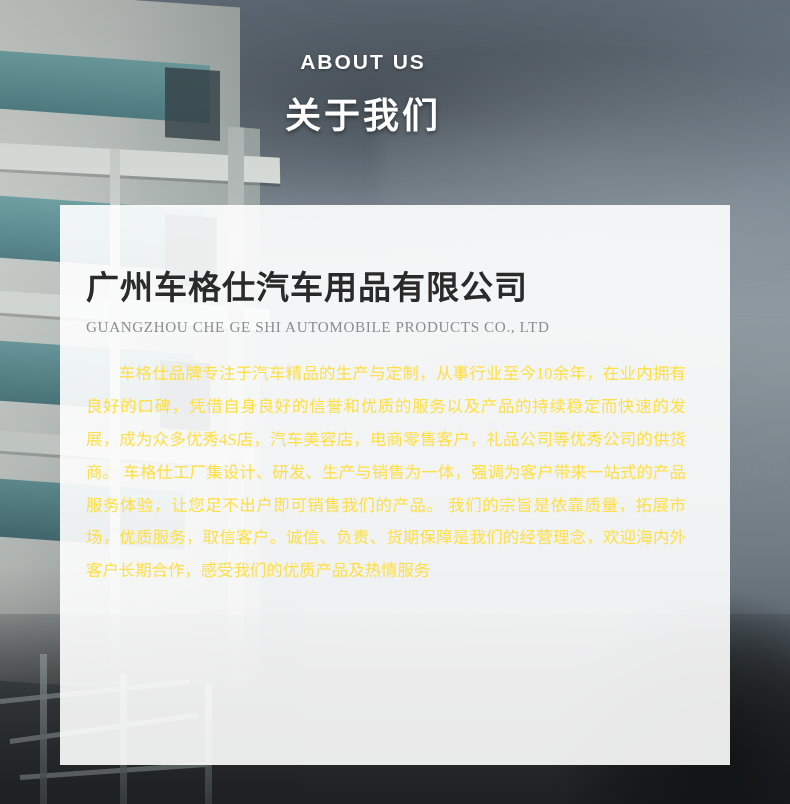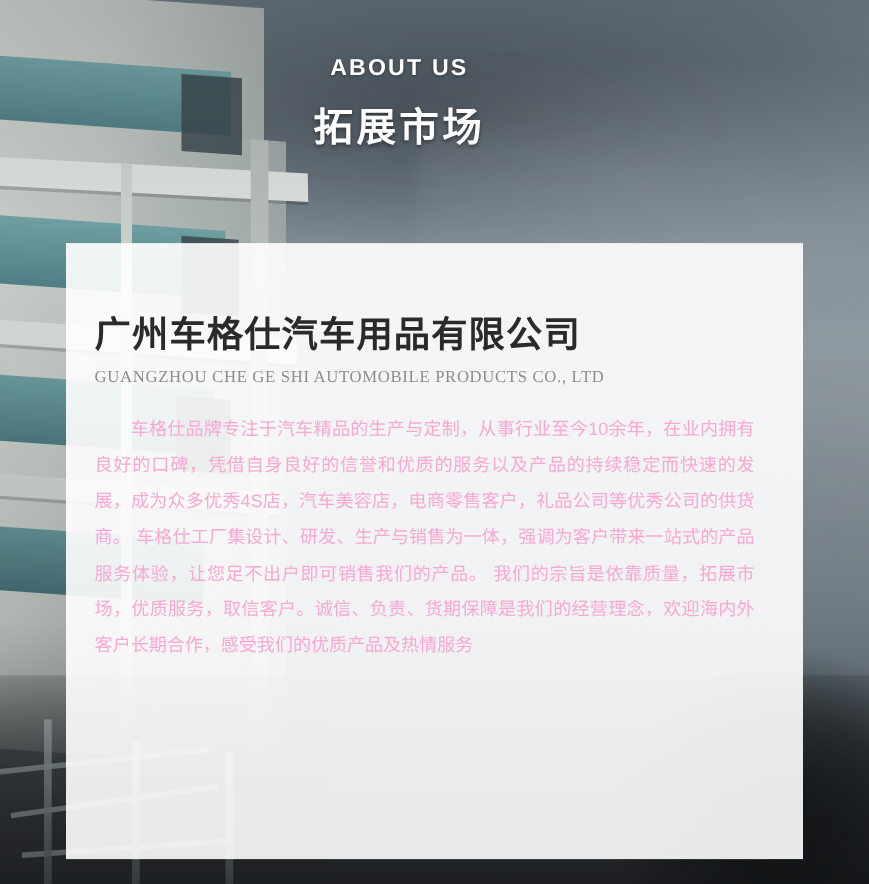--- a/index.html
+++ b/index.html
@@ -184,48 +184,47 @@
   .panel {
     position: absolute;
     left: 60px;
     top: 205px;
     width: 670px;
     height: 560px;
     background: rgba(255,255,255,0.90);
     z-index: 4;
     box-sizing: border-box;
     padding: 62px 40px 0 26px;
-    margin-top: 16px;
   }
   .company-cn {
     color: #2a2a2a;
     font-size: 33px;
     font-weight: bold;
     letter-spacing: 1px;
     line-height: 1.25;
     font-family: "DejaVu Sans", sans-serif;
     white-space: nowrap;
   }
   .company-en {
     margin-top: 10px;
     color: #8d8d8d;
     font-size: 15.2px;
     letter-spacing: 0.6px;
     font-family: Liberation Serif, serif;
     white-space: nowrap;
   }
   .desc {
     margin-top: 22px;
-    color: #f9a8d4;
+    color: #fde047;
     font-size: 16.4px;
     line-height: 2.0;
     text-align: justify;
     text-justify: inter-ideograph;
     text-indent: 2em;
-    font-family: Liberation Sans, sans-serif;
+    font-family: Liberation Serif, serif;
     padding-right: 4px;
   }
 </style>
 </head>
 <body>
 
 <div class="page">
 
   <div class="bg">
     <div class="cloud-a"></div>
@@ -259,21 +258,21 @@
       <div class="pole" style="left:120px; height:130px;"></div>
       <div class="pole" style="left:205px; height:120px;"></div>
     </div>
 
     <div class="dark-tree"></div>
     <div class="veil"></div>
   </div>
 
   <div class="heading">
     <div class="en">ABOUT US</div>
-    <div class="cn">拓展市场</div>
+    <div class="cn">关于我们</div>
   </div>
 
   <div class="panel">
     <div class="company-cn">广州车格仕汽车用品有限公司</div>
     <div class="company-en">GUANGZHOU CHE GE SHI AUTOMOBILE PRODUCTS CO., LTD</div>
     <div class="desc">车格仕品牌专注于汽车精品的生产与定制，从事行业至今10余年，在业内拥有良好的口碑，凭借自身良好的信誉和优质的服务以及产品的持续稳定而快速的发展，成为众多优秀4S店，汽车美容店，电商零售客户，礼品公司等优秀公司的供货商。 车格仕工厂集设计、研发、生产与销售为一体，强调为客户带来一站式的产品服务体验，让您足不出户即可销售我们的产品。 我们的宗旨是依靠质量，拓展市场，优质服务，取信客户。诚信、负责、货期保障是我们的经营理念，欢迎海内外客户长期合作，感受我们的优质产品及热情服务</div>
   </div>
 
 </div>
 

